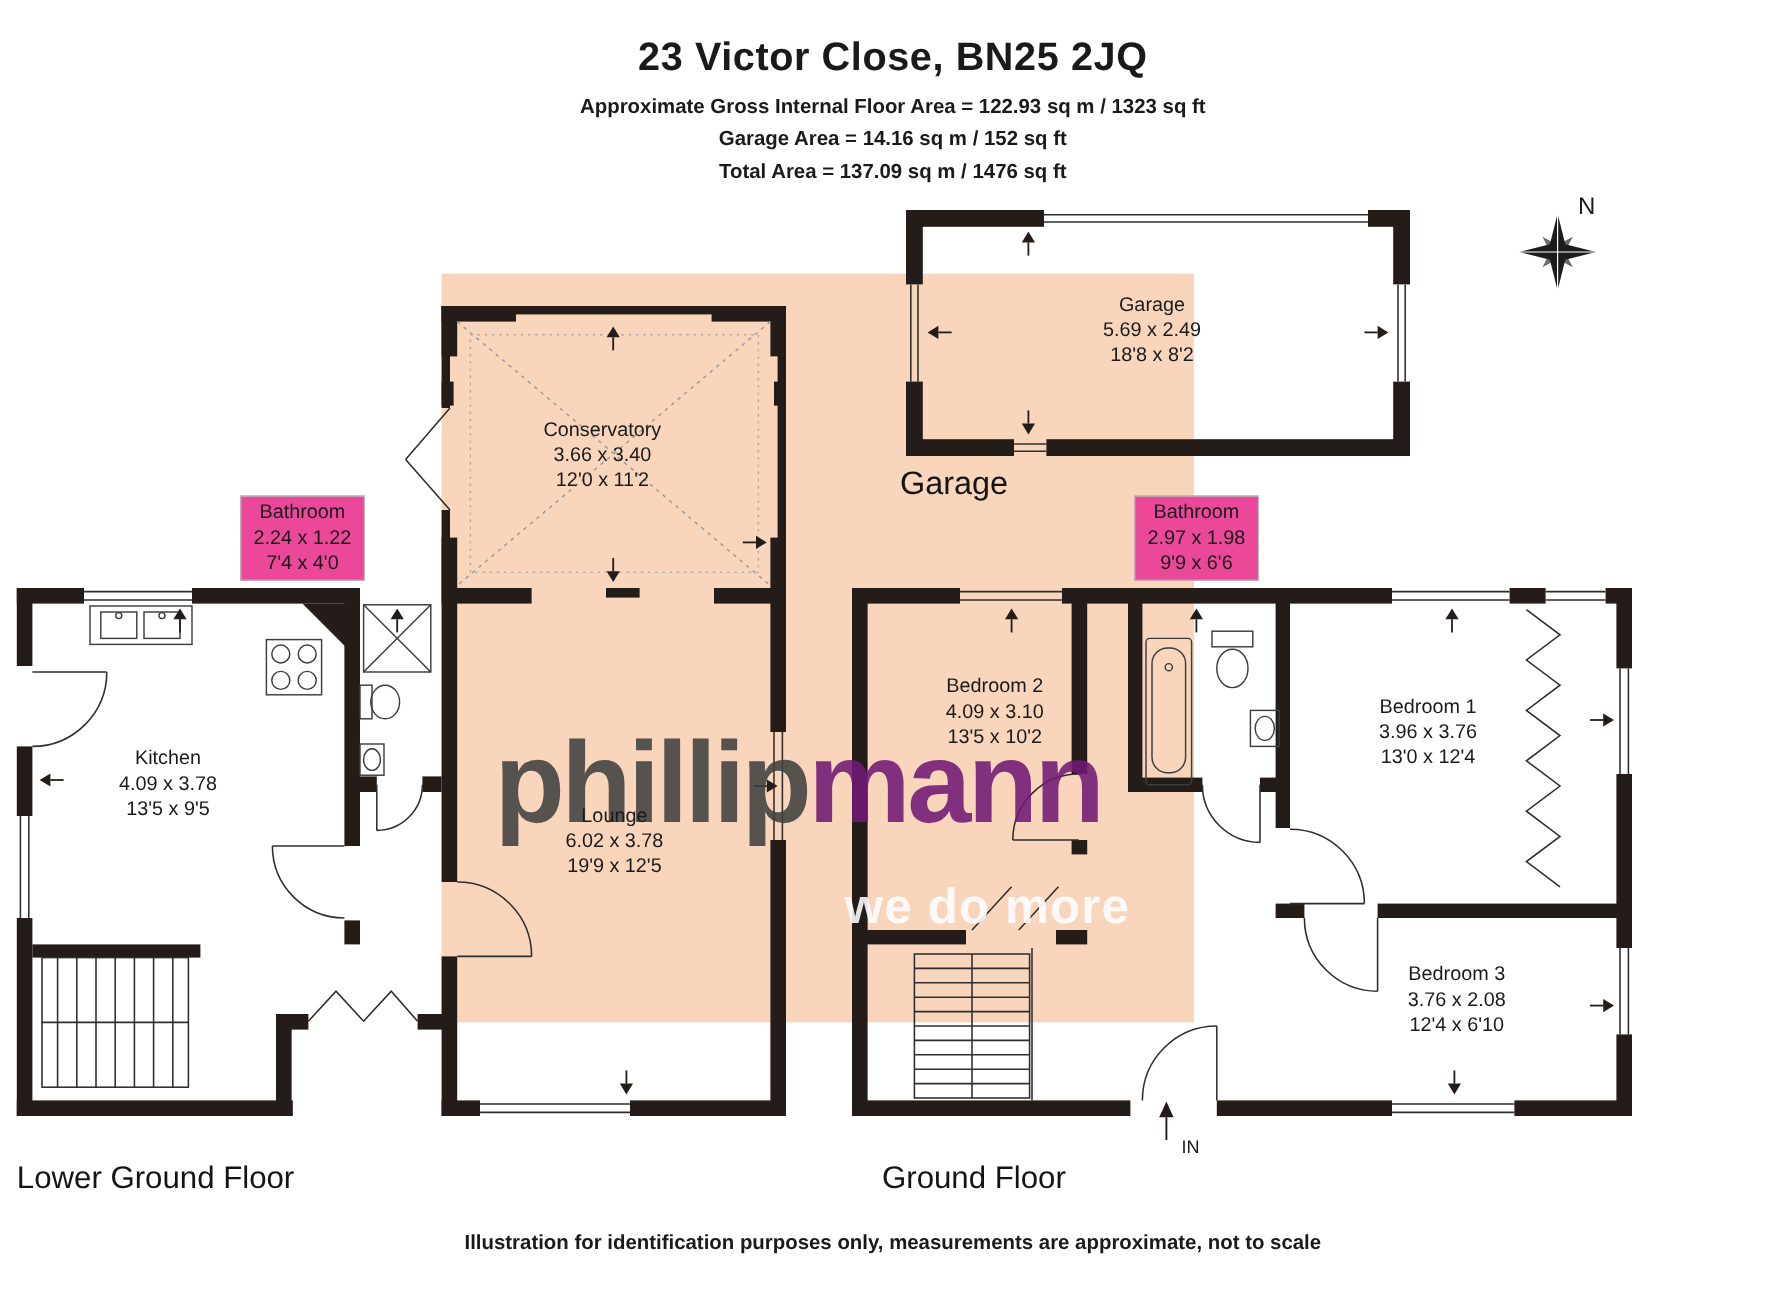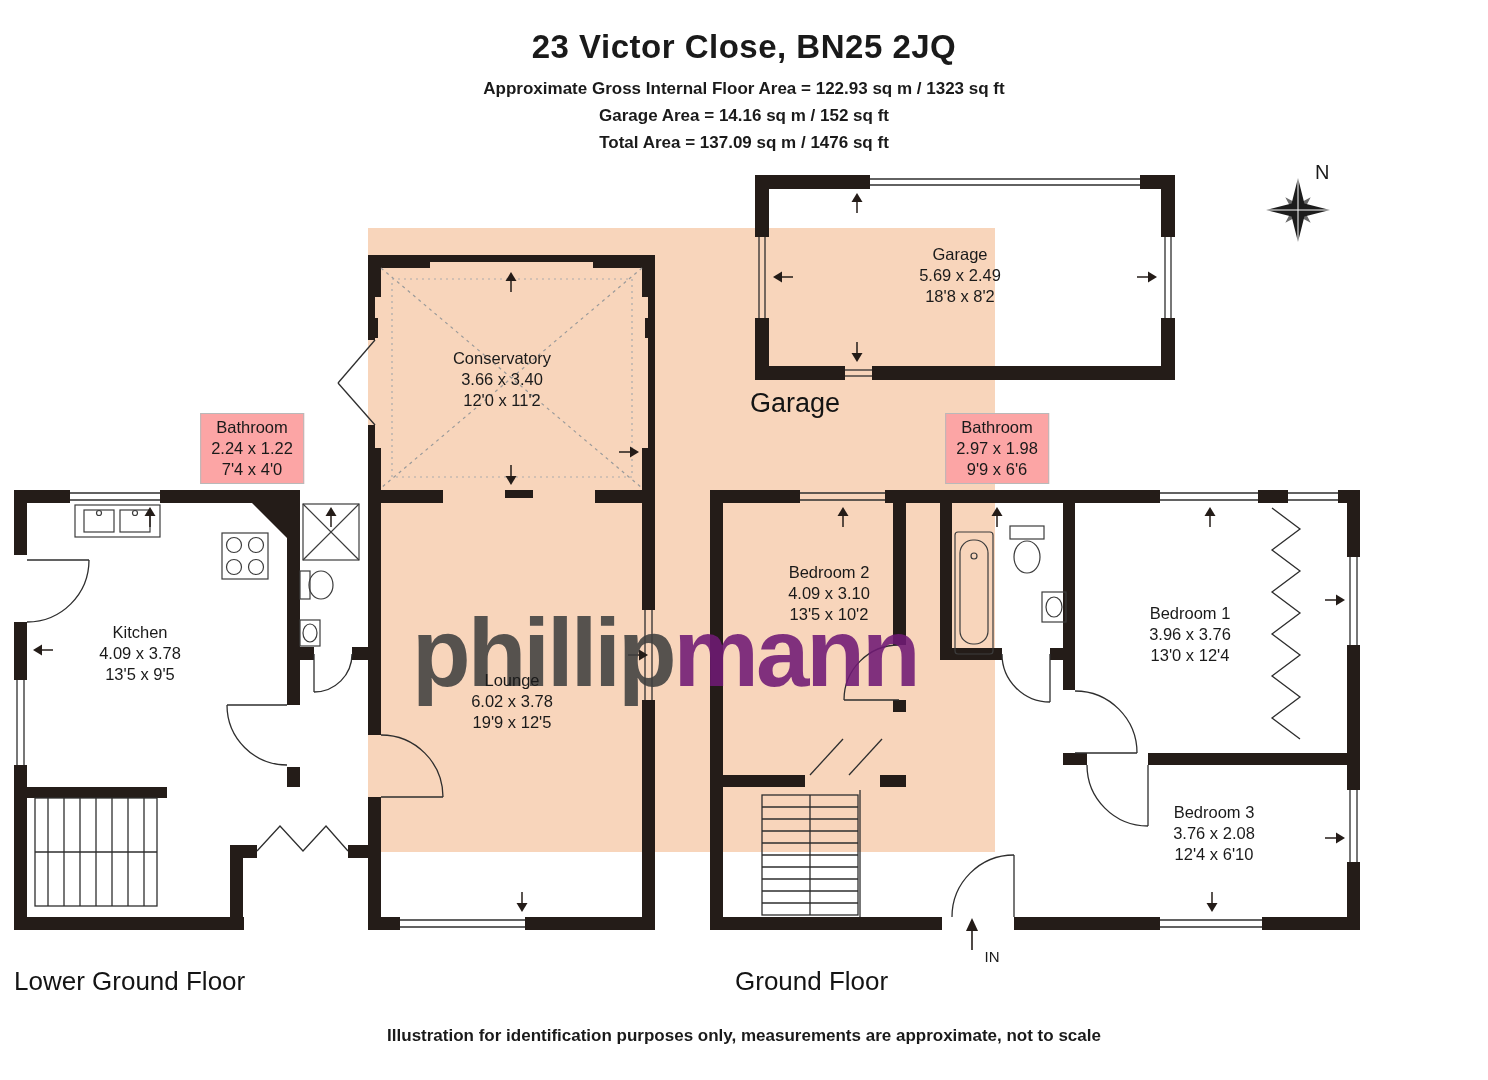--- a/index.html
+++ b/index.html
@@ -2,21 +2,21 @@
 <html><head>
 <meta charset="utf-8">
 <style>
   * { margin:0; padding:0; box-sizing:border-box; }
   html,body { width:1488px; height:1080px; background:#ffffff; font-family:"Liberation Sans",sans-serif; color:#1a1a1a; position:relative; overflow:hidden; }
   .abs { position:absolute; }
   .cx { transform:translateX(-50%); }
   .title { top:28px; left:744px; font-size:33px; font-weight:600; letter-spacing:.5px; white-space:nowrap; z-index:4; }
   .area-line { left:744px; font-size:17px; font-weight:700; white-space:nowrap; z-index:4; }
   .room-label { text-align:center; font-size:16.5px; line-height:21px; z-index:4; white-space:nowrap; }
-  .callout { background:#fca5a5; border:1px solid #b9b9b9; padding:3px 10px; }
+  .callout { background:#ec4899; border:1px solid #b9b9b9; padding:3px 10px; }
   .section-label { font-size:27px; color:#141414; z-index:4; white-space:nowrap; }
   .floor-label { font-size:26px; color:#141414; z-index:4; white-space:nowrap; }
   .footer-line { left:744px; top:1026px; font-size:17px; font-weight:700; white-space:nowrap; z-index:4;text-align:right; }
   .in-label { font-size:15px; font-weight:400; z-index:4; }
   .n-label { font-size:20px; font-weight:400; z-index:4; }
   .highlight { left:368px; top:228px; width:627px; height:624px; background:#f8d5bb; z-index:0; }
   svg.plan { left:0; top:0; z-index:1; }
   .watermark { left:412px; top:604px; z-index:2; font-weight:700; font-size:96px; line-height:98px; letter-spacing:-3px; opacity:.88; white-space:nowrap; }
   .wm1 { color:#404040; }
   .wm2 { color:#701a75; }
@@ -304,20 +304,21 @@
   <g>
     <polygon points="1310.7,197.3 1304,210 1310.7,222.7 1298,216 1285.3,222.7 1292,210 1285.3,197.3 1298,204" fill="#6a6a6a"></polygon>
     <polygon points="1298,178 1304.4,203.6 1330,210 1304.4,216.4 1298,242 1291.6,216.4 1266,210 1291.6,203.6" fill="#1c1c1c"></polygon>
     <line x1="1298" y1="178" x2="1298" y2="242" stroke="#ffffff" stroke-width="1"></line>
     <line x1="1266" y1="210" x2="1330" y2="210" stroke="#ffffff" stroke-width="1"></line>
   </g>
 </svg>
 
 <div class="abs watermark">
   <span class="wm1">phillip</span><span class="wm2">mann</span>
+  <div class="wm-tag">we do more</div>
 </div>
 
 <div class="abs cx title">23 Victor Close, BN25 2JQ</div>
 <div class="abs cx area-line" style="top:79px">Approximate Gross Internal Floor Area = 122.93 sq m / 1323 sq ft</div>
 <div class="abs cx area-line" style="top:106px">Garage  Area = 14.16 sq m / 152 sq ft</div>
 <div class="abs cx area-line" style="top:133px">Total Area = 137.09 sq m / 1476 sq ft</div>
 
 <div class="abs n-label" style="left:1315px; top:161px">N</div>
 
 <div class="abs cx room-label" style="left:502px; top:348px">
@@ -355,21 +356,21 @@
   <div>6.02 x 3.78</div>
   <div>19'9 x 12'5</div>
 </div>
 
 <div class="abs cx room-label" style="left:829px; top:562px">
   <div>Bedroom 2</div>
   <div>4.09 x 3.10</div>
   <div>13'5 x 10'2</div>
 </div>
 
-<div class="abs cx room-label" style="left:1190px; top:603px">
+<div class="abs cx room-label" style="left:1190px; top:579px">
   <div>Bedroom 1</div>
   <div>3.96 x 3.76</div>
   <div>13'0 x 12'4</div>
 </div>
 
 <div class="abs cx room-label" style="left:1214px; top:802px">
   <div>Bedroom 3</div>
   <div>3.76 x 2.08</div>
   <div>12'4 x 6'10</div>
 </div>

